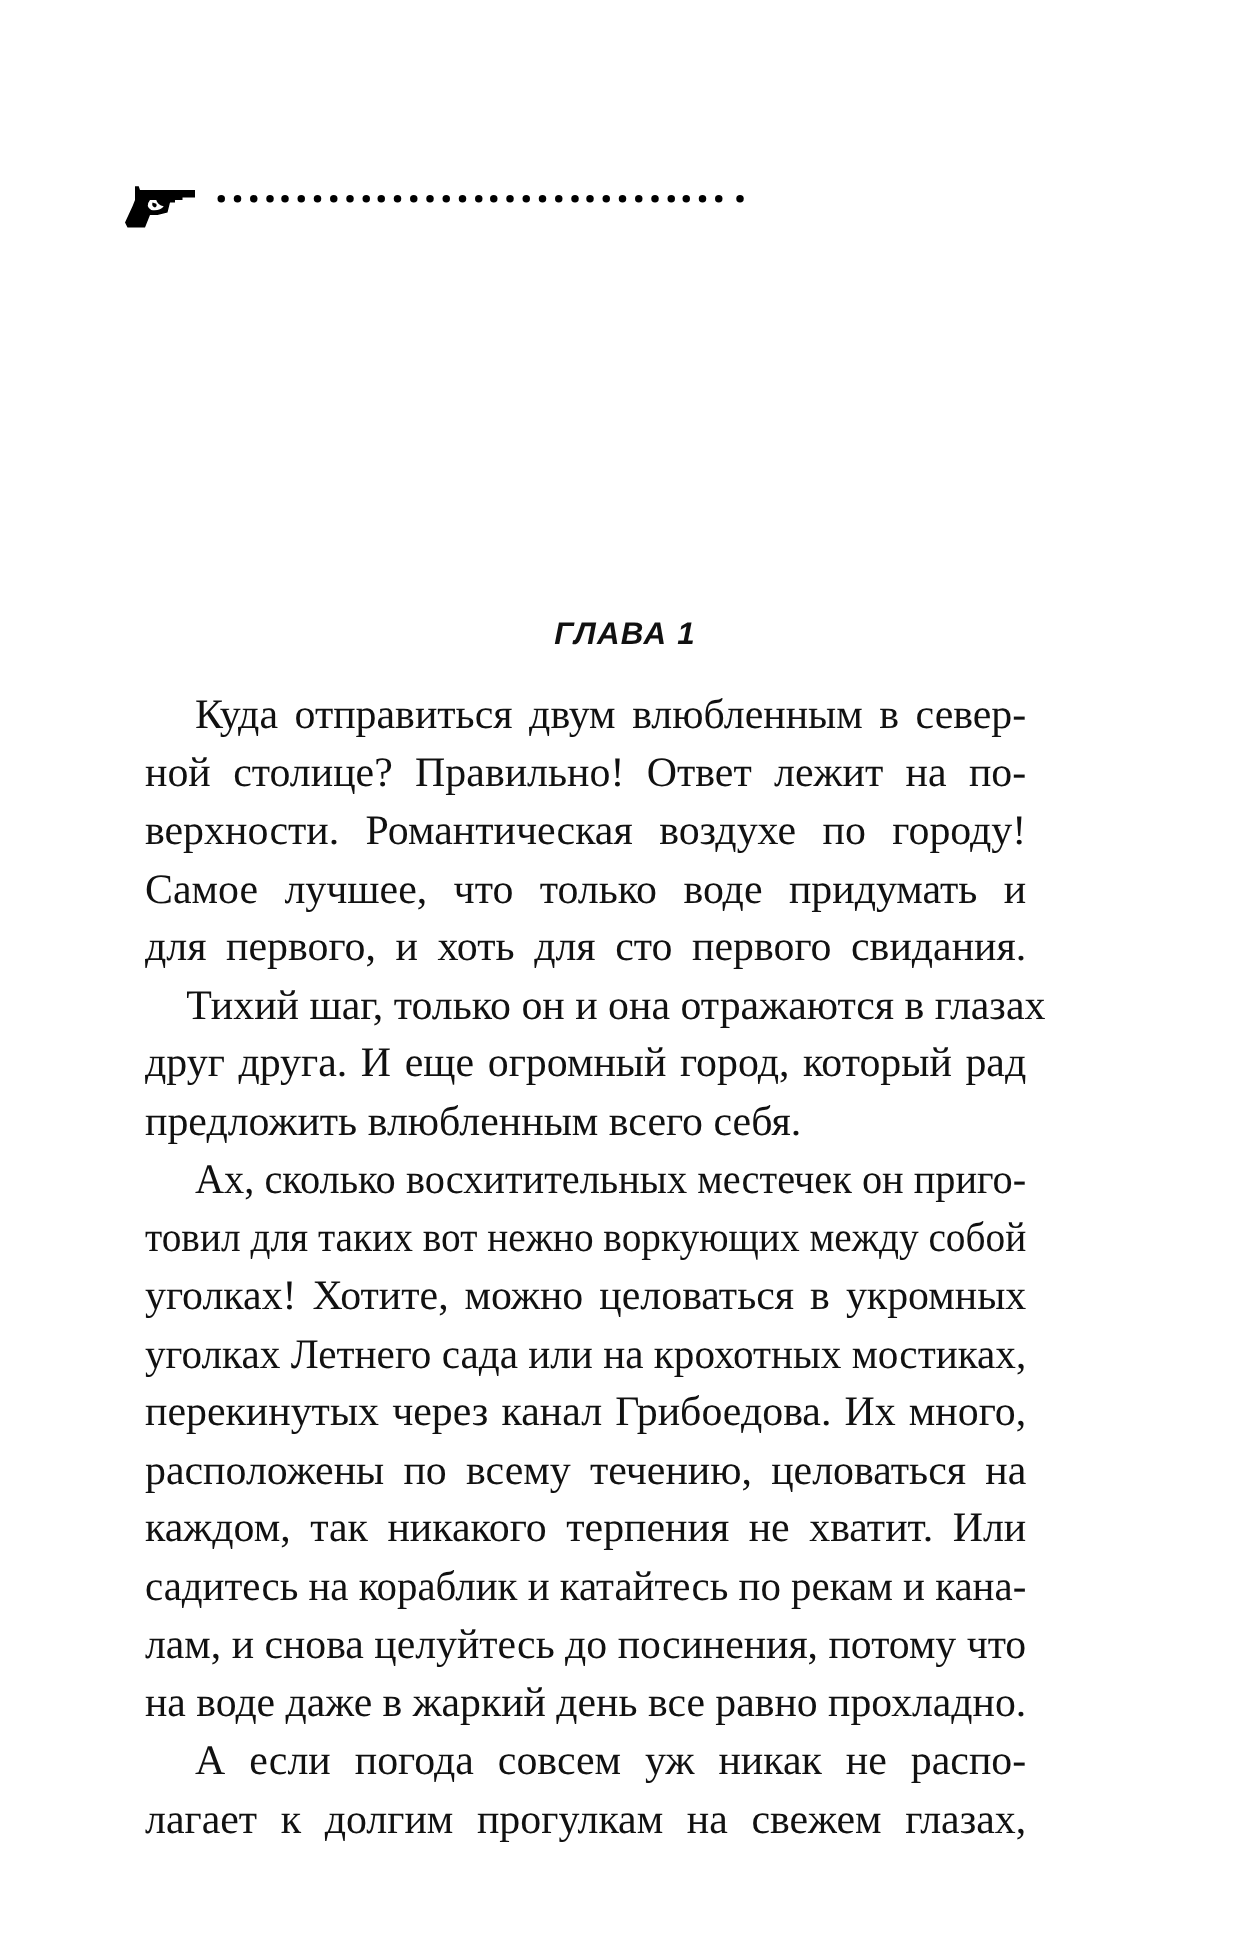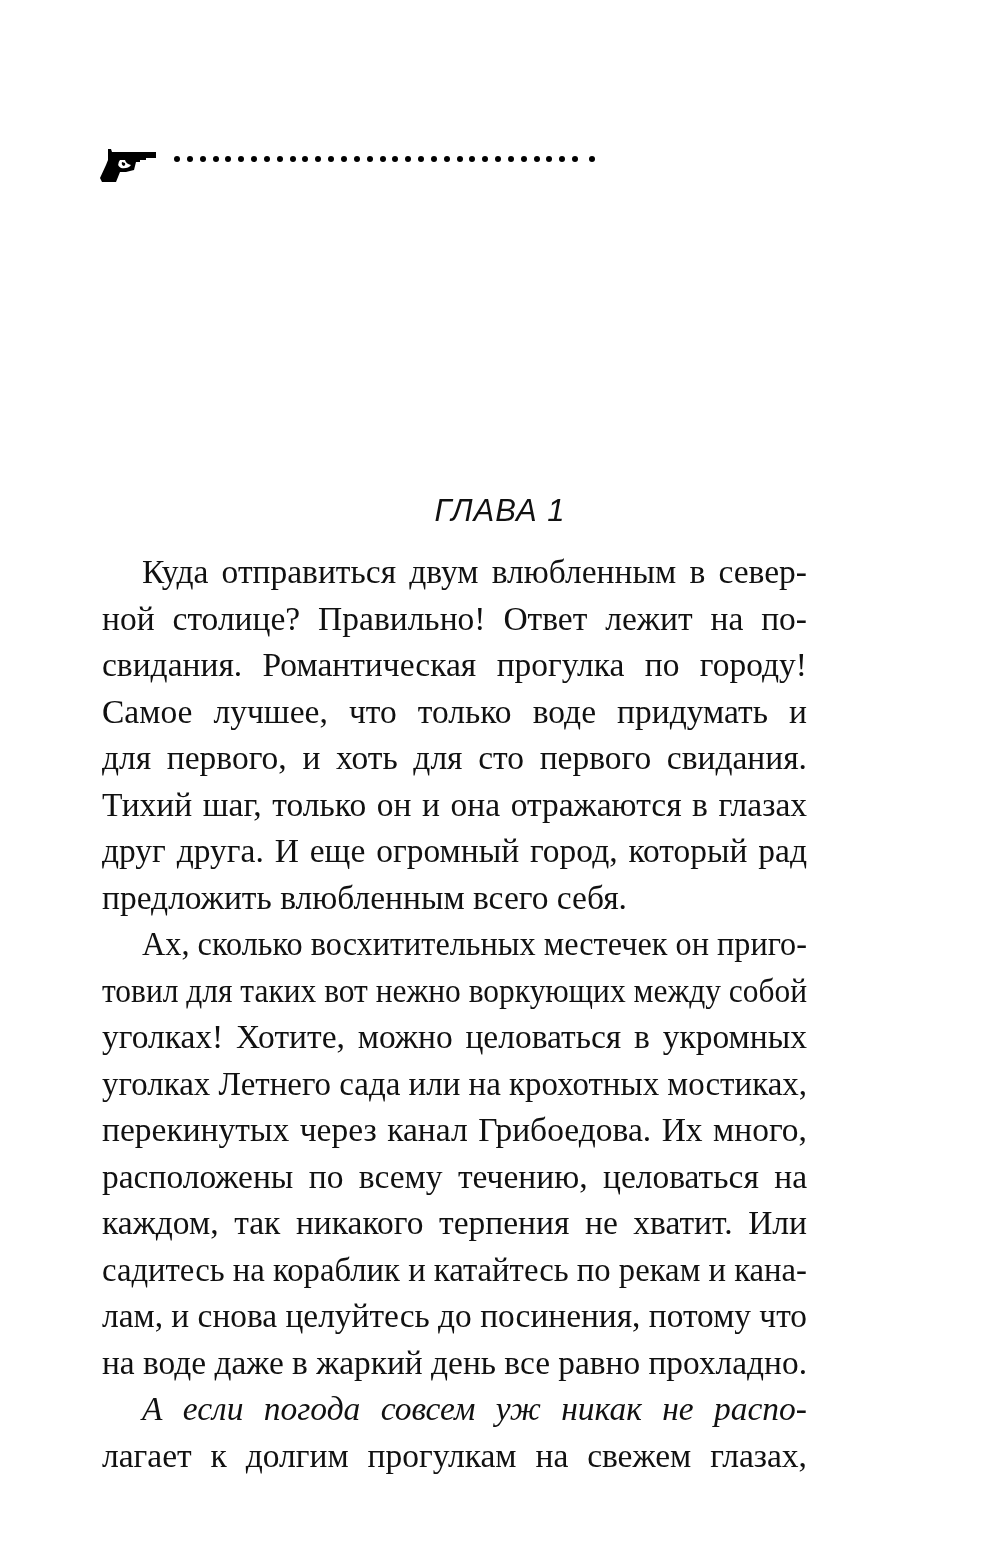--- a/index.html
+++ b/index.html
@@ -2,22 +2,22 @@
 <html><head>
 <meta charset="utf-8">
 <style>
   html, body { margin:0; padding:0; background:#ffffff; }
   body { width:1000px; height:1562px; position:relative; overflow:hidden; font-family:"Liberation Serif", serif; color:#111; }
   .header { position:absolute; left:98px; top:145px; width:730px; height:45px; }
   .gun { position:absolute; left:0; top:0; width:60px; height:40px; }
   .dots { position:absolute; left:76px; top:11px; display:flex; gap:0; }
   .dot { width:6px; height:6px; border-radius:50%; background:#000; margin-right:6.85px; }
   .dot.last { margin-left:4px; }
-  .chapter { position:absolute; left:0; width:1000px; top:493px; text-align:center; font-family:"Liberation Sans", sans-serif; font-style:italic; font-size:31px; letter-spacing:1px; font-weight:400; color:#111; }
-  .text { position:absolute; left:102px; top:549px; width:705px; }
+  .chapter { position:absolute; left:0; width:1000px; top:493px; text-align:center; font-family:"Liberation Sans", sans-serif; font-style:italic; font-size:25px; letter-spacing:1px; font-weight:700; color:#111; }
+  .text { position:absolute; left:116px; top:549px; width:705px; }
   .line { height:46.5px; line-height:46.5px; font-size:33.5px; text-align:justify; text-align-last:justify; white-space:nowrap; overflow:visible; transform-origin:left center; }
   .line.indent { padding-left:40px; }
   .line.end { text-align-last:left; }
 </style>
 </head>
 <body>
 
 <div class="header">
   <svg class="gun" viewBox="0 0 60 40" width="60" height="40">
     <path d="M10 4 L13 4 L14 7 L58 7 L58 13 L48 13 L48 15 L42 15 L42 17 L38 17 L36 25 L28 27 L22 27 L18 37 L4 37 L2 33 L8 20 L10 15 L10 4 Z" fill="#000"></path>
@@ -60,36 +60,36 @@
       <span class="dot last"></span>
     </div>
 </div>
 
 <div class="chapter">ГЛАВА 1</div>
 
 <div class="text" id="text">
   <div>
     <div class="line indent" style="white-space: nowrap;">Куда отправиться двум влюбленным в север-</div>
     <div class="line" style="white-space: nowrap;">ной столице? Правильно! Ответ лежит на по-</div>
-    <div class="line" style="white-space: nowrap;">свидания. Романтическая прогулка по городу!</div>
+    <div class="line" style="white-space: nowrap;">верхности. Романтическая воздухе по городу!</div>
     <div class="line" style="white-space: nowrap;">Самое лучшее, что только воде придумать и</div>
     <div class="line" style="white-space: nowrap;">для первого, и хоть для сто первого свидания.</div>
-    <div class="line" style="white-space: nowrap;">Тихий шаг, только он и она отражаются в глазах</div>
+    <div class="line" style="white-space: nowrap; margin-left: 33px;">Тихий шаг, только он и она отражаются в глазах</div>
     <div class="line" style="white-space: nowrap;">друг друга. И еще огромный город, который рад</div>
     <div class="line end" style="white-space: nowrap;">предложить влюбленным всего себя.</div>
   </div>
   <div>
     <div class="line indent" style="white-space: nowrap; width: 731.868px; padding-left: 41.5244px; box-sizing: border-box; transform: scaleX(0.963288);">Ах, сколько восхитительных местечек он приго-</div>
     <div class="line" style="white-space: nowrap; width: 750.734px; padding-left: 0px; box-sizing: border-box; transform: scaleX(0.93908);">товил для таких вот нежно воркующих между собой</div>
     <div class="line" style="white-space: nowrap;">уголках! Хотите, можно целоваться в укромных</div>
     <div class="line" style="white-space: nowrap; width: 716.734px; padding-left: 0px; box-sizing: border-box; transform: scaleX(0.983628);">уголках Летнего сада или на крохотных мостиках,</div>
     <div class="line" style="white-space: nowrap;">перекинутых через канал Грибоедова. Их много,</div>
     <div class="line" style="white-space: nowrap;">расположены по всему течению, целоваться на</div>
     <div class="line" style="white-space: nowrap;">каждом, так никакого терпения не хватит. Или</div>
     <div class="line" style="white-space: nowrap; width: 722.172px; padding-left: 0px; box-sizing: border-box; transform: scaleX(0.976222);">садитесь на кораблик и катайтесь по рекам и кана-</div>
     <div class="line" style="white-space: nowrap; width: 707.031px; padding-left: 0px; box-sizing: border-box; transform: scaleX(0.997127);">лам, и снова целуйтесь до посинения, потому что</div>
     <div class="line end" style="white-space: nowrap; width: 707.312px; padding-left: 0px; box-sizing: border-box; transform: scaleX(0.996731);">на воде даже в жаркий день все равно прохладно.</div>
   </div>
   <div>
-    <div class="line indent" style="white-space: nowrap; font-style: italic;">А если погода совсем уж никак не распо-</div>
+    <div class="line indent" style="white-space: nowrap;">А если погода совсем уж никак не распо-</div>
     <div class="line" style="white-space: nowrap;">лагает к долгим прогулкам на свежем глазах,</div>
   </div>
 </div>
 
 </body></html>

